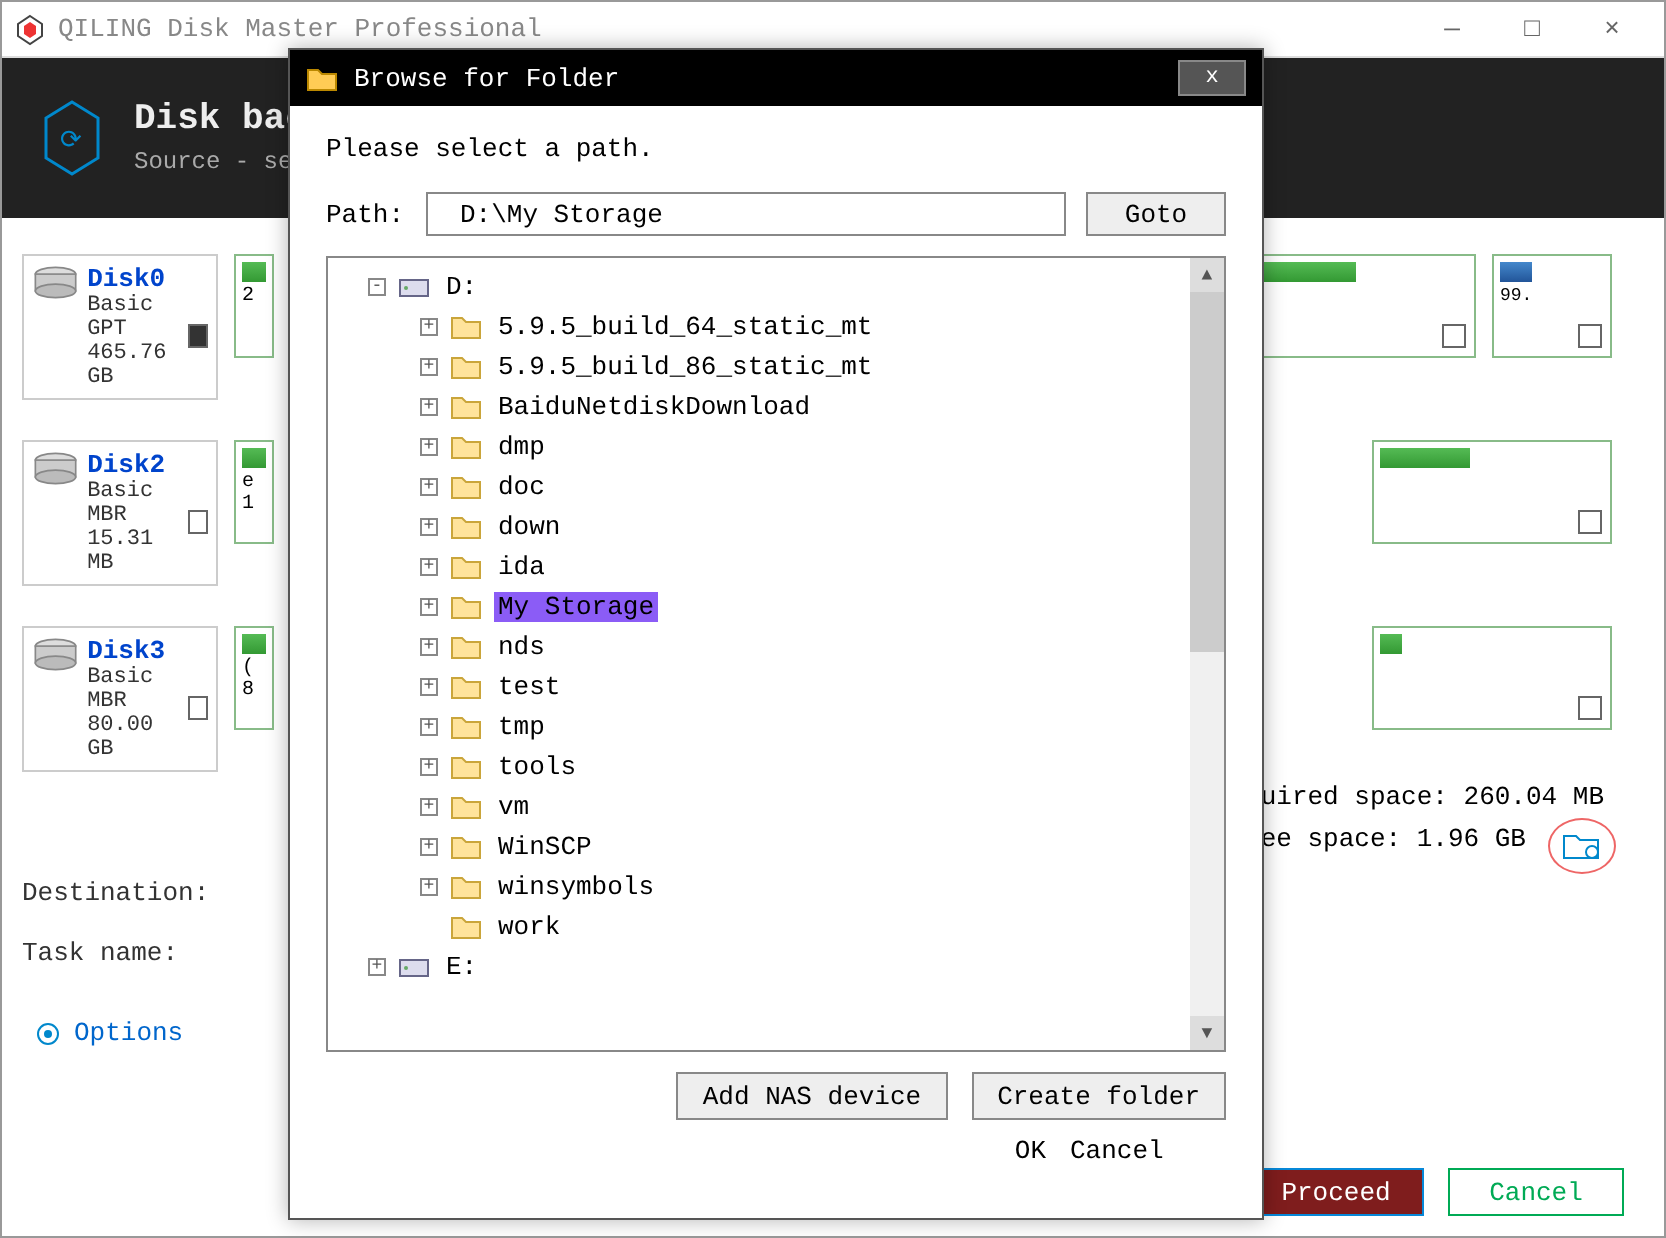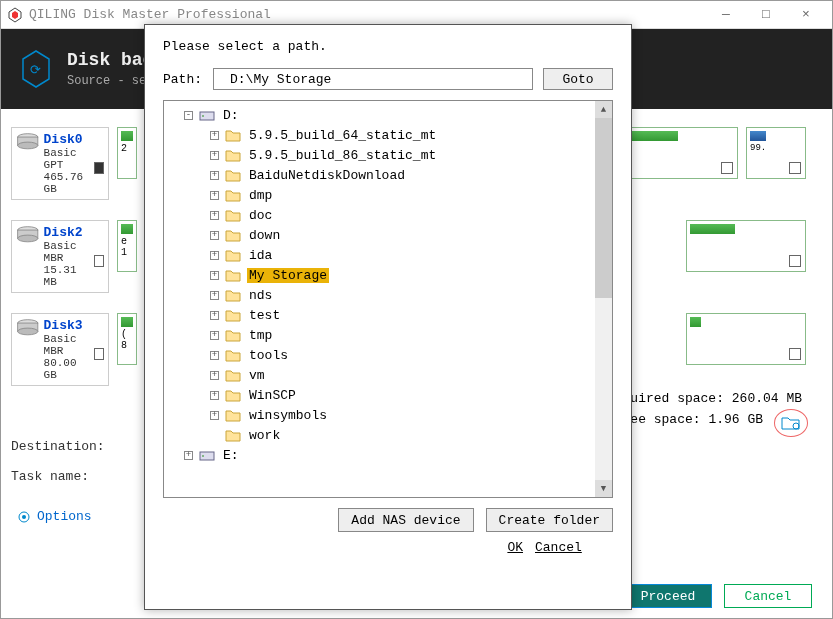--- a/index.html
+++ b/index.html
@@ -40,51 +40,51 @@
 .info-right div { margin-bottom: 6px; }
 .browse-circle { position: absolute; right: 24px; top: 300px; width: 34px; height: 28px; border: 1px solid #e66; border-radius: 50%; display: flex; align-items: center; justify-content: center; }
 
 .form-rows { position: absolute; left: 10px; top: 322px; }
 .form-rows .fr { display: flex; align-items: center; height: 30px; gap: 40px; }
 .form-rows .fr .flab { width: 105px; color: #333; }
 .opts { position: absolute; left: 16px; top: 400px; color: #06c; display: flex; align-items: center; }
 
 .main-btns { position: absolute; right: 20px; bottom: 12px; display: flex; gap: 12px; }
 .btn { width: 88px; height: 24px; border: 1px solid #0a5; background: #fff; color: #0a5; display: flex; align-items: center; justify-content: center; cursor: pointer; }
-.btn.primary { background: #0f766e; color: #fff; border-color: #0788d8; }
+.btn.primary { background: #7f1d1d; color: #fff; border-color: #0788d8; }
 
 
 .dialog { position: absolute; left: 144px; top: 24px; width: 488px; height: 586px; background: #fff; border: 1px solid #555; box-shadow: 0 0 10px rgba(0,0,0,.3); z-index: 10; }
 .dlg-title { height: 28px; background: #000; color: #fff; display: flex; align-items: center; padding: 0 8px; font-size: 16px; }
 .dlg-title .ticon { width: 16px; height: 16px; margin-right: 8px; }
 .dlg-title .txbtn { margin-left: auto; width: 34px; height: 18px; background: #555; color: #fff; display: flex; align-items: center; justify-content: center; border: 1px solid #888; font-size: 11px; }
 .dlg-body { padding: 14px 18px 10px 18px; }
 .dlg-body .prompt { margin-bottom: 14px; }
 .path-row { display: flex; align-items: center; margin-bottom: 10px; }
 .path-row .plab { width: 50px; }
 .path-row input { flex: 1; height: 22px; border: 1px solid #888; padding: 0 16px; font-family: inherit; font-size: 13px; }
 .path-row .goto { width: 70px; height: 22px; margin-left: 10px; border: 1px solid #888; background: #eee; display: flex; align-items: center; justify-content: center; cursor: pointer; }
 
 .tree { border: 1px solid #888; height: 398px; position: relative; overflow: hidden; }
 .tree-inner { padding: 4px; }
 .tree .node { display: flex; align-items: center; height: 20px; }
 .tree .exp { width: 9px; height: 9px; border: 1px solid #888; margin-right: 6px; display: flex; align-items: center; justify-content: center; font-size: 9px; line-height: 1; color: #555; }
 .tree .noexp { width: 9px; margin-right: 6px; }
 .tree .ficon { width: 16px; height: 14px; margin-right: 6px; }
 .tree .dlabel { padding: 0 2px; }
-.tree .dlabel.sel { background: #eab308; }
+.tree .dlabel.sel { background: #8b5cf6; }
 .tree .d0 { padding-left: 16px; }
 .tree .d1 { padding-left: 42px; }
 .tree .scrollbar { position: absolute; right: 0; top: 0; width: 17px; height: 100%; background: #f0f0f0; }
 .tree .sb-btn { height: 17px; background: #ddd; display: flex; align-items: center; justify-content: center; font-size: 9px; color: #555; }
 .tree .sb-thumb { position: absolute; top: 17px; width: 17px; height: 180px; background: #ccc; }
 
 .dlg-btns { display: flex; justify-content: flex-end; gap: 12px; margin-top: 10px; }
 .dlg-btns .dbtn { height: 24px; border: 1px solid #888; background: #eee; padding: 0 12px; display: flex; align-items: center; justify-content: center; cursor: pointer; }
-.dlg-btns2 { display: flex; justify-content: flex-end; gap: 12px; margin-top: 8px; text-decoration: underline; }
+.dlg-btns2 { display: flex; justify-content: flex-end; gap: 12px; margin-top: 8px; }
 
 svg { display: block; }
 </style>
 </head>
 <body>
 
 <div class="main-window">
 
   <div class="main-titlebar">
     <span class="logo">
@@ -261,20 +261,29 @@
 
     <div class="main-btns">
       <div class="btn primary">Proceed</div>
       <div class="btn">Cancel</div>
     </div>
 
   </div>
 </div>
 
 <div class="dialog">
+  <div class="dlg-title">
+    <span class="ticon">
+      <svg viewBox="0 0 16 16">
+          <path d="M1 4h5l2 2h7v8H1z" fill="#fc5" stroke="#b80"></path>
+        </svg>
+    </span>
+    <span>Browse for Folder</span>
+    <div class="txbtn">x</div>
+  </div>
   <div class="dlg-body">
     <div class="prompt">Please select a path.</div>
     <div class="path-row">
       <div class="plab">Path:</div>
       <input type="text" value="D:\My Storage" style="">
       <div class="goto">Goto</div>
     </div>
 
     <div class="tree">
       <div class="tree-inner" id="tree-inner">

